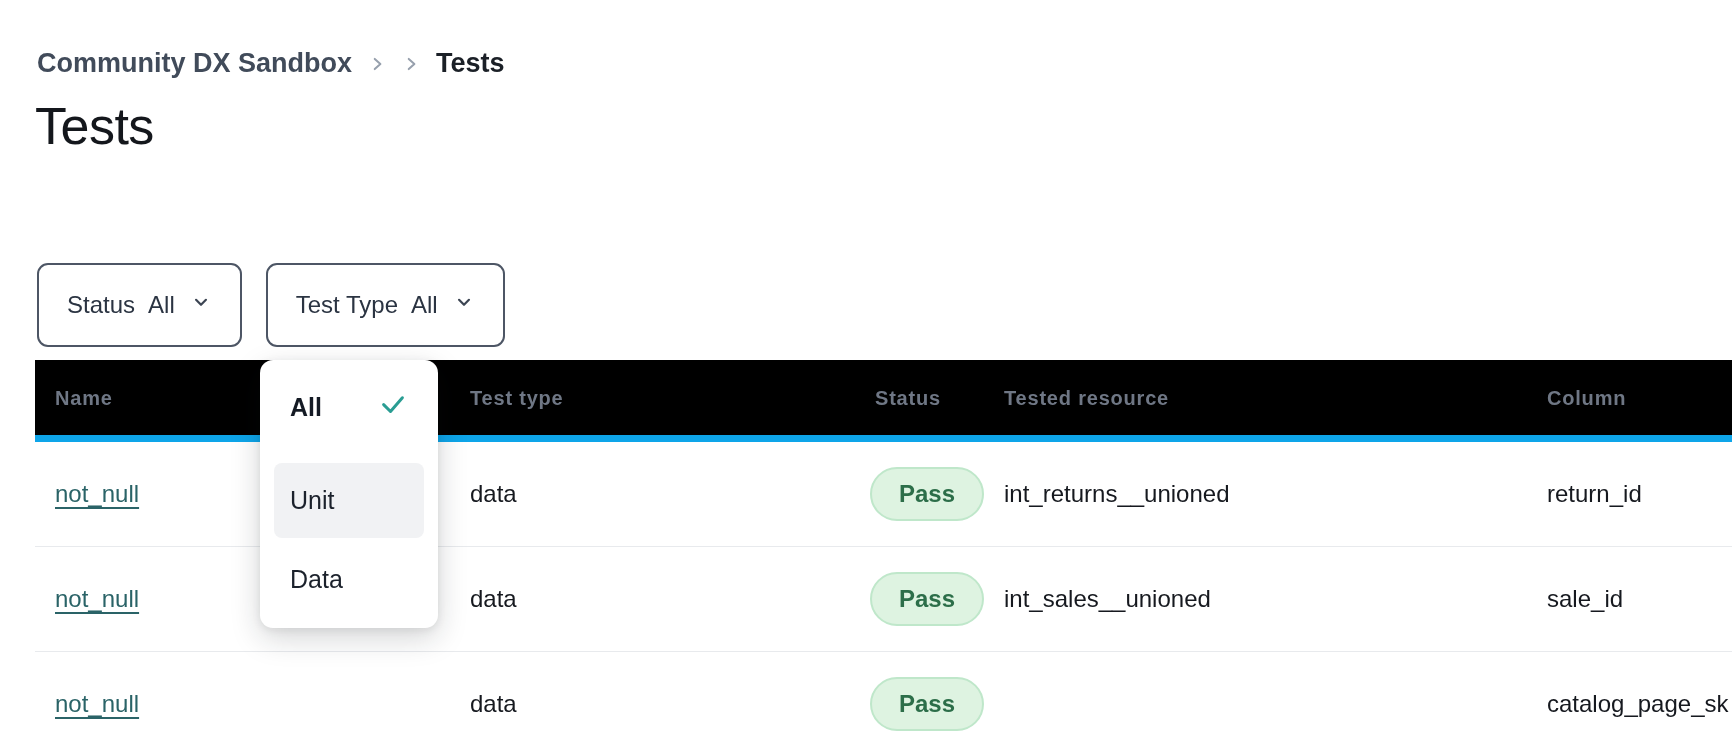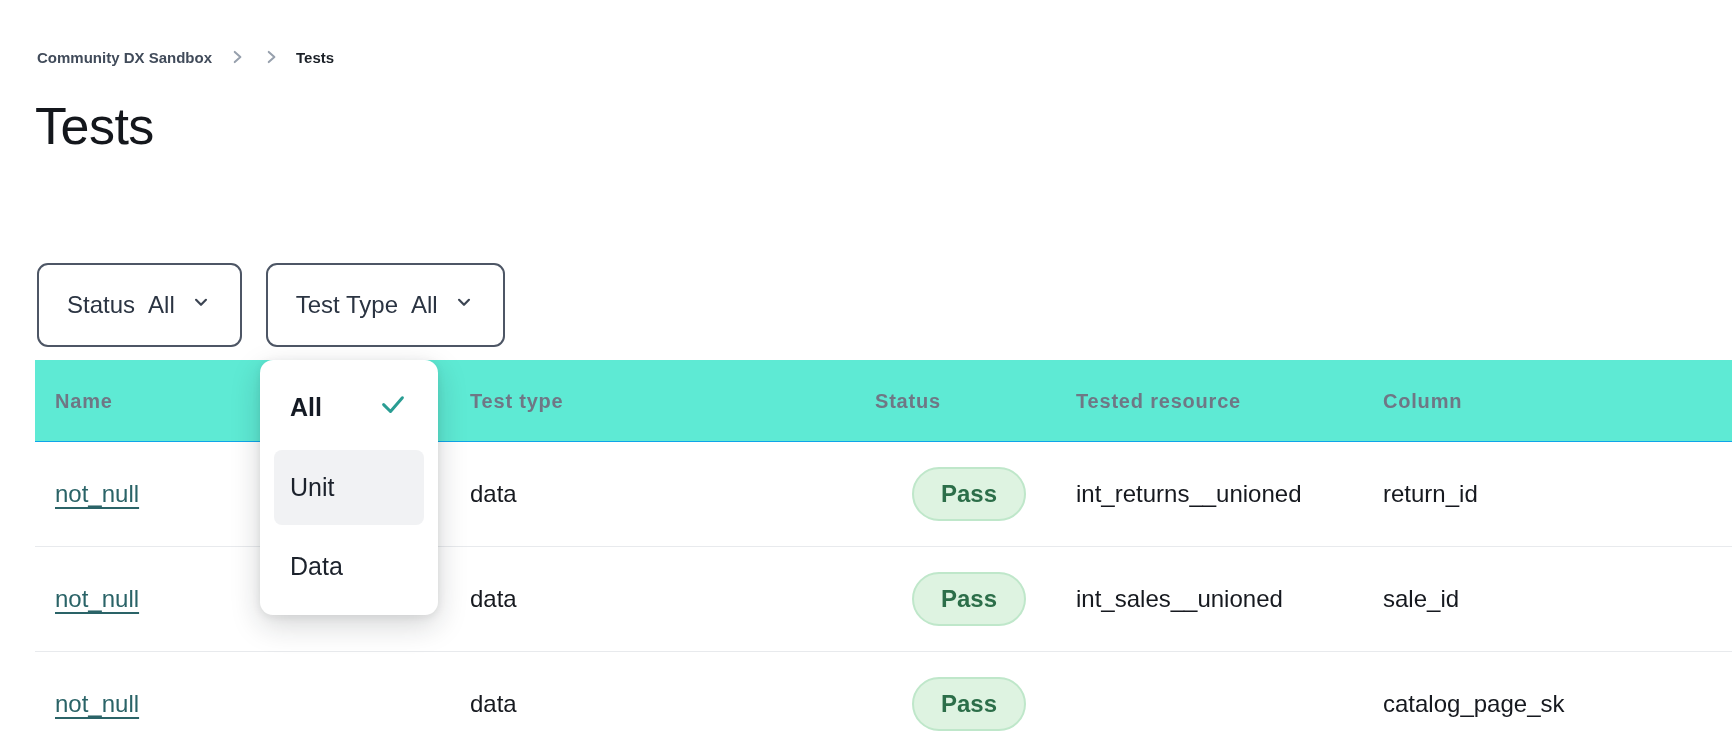--- a/index.html
+++ b/index.html
@@ -16,21 +16,21 @@
     overflow: hidden;
   }
 
   
   .breadcrumb {
     position: absolute;
     left: 37px; top: 48px;
     display: flex;
     align-items: center;
     gap: 16px;
-    font-size: 15px;
+    font-size: 27px;
     font-weight: 700;
   }
   .crumb-link { color: #414b5a; text-decoration: none; cursor: pointer; }
   .crumb-current { color: #1b2027; }
   .crumb-sep { display: flex; align-items: center; }
 
   
   .page-title {
     position: absolute;
     left: 35px; top: 96px;
@@ -67,22 +67,22 @@
 
   
   .table {
     position: absolute;
     left: 35px; top: 360px;
     width: 1697px;
   }
   .thead {
     position: relative;
     height: 82px;
-    background: #5eead4;
-    border-bottom: 1px solid #0ea5e9;
+    background: #000000;
+    border-bottom: 7px solid #0ea5e9;
   }
   .th {
     position: absolute;
     top: 50%;
     transform: translateY(-50%);
     font-size: 20px;
     font-weight: 700;
     letter-spacing: 0.8px;
     color: #6f7785;
     white-space: nowrap;
@@ -96,23 +96,23 @@
   .td {
     position: absolute;
     top: 50%;
     transform: translateY(-50%);
     font-size: 24px;
     color: #16191f;
     white-space: nowrap;
   }
   .col-name   { left: 20px; }
   .col-type   { left: 435px; }
-  .col-status { left: 877px; }
-  .col-res    { left: 1041px; }
-  .col-col    { left: 1348px; }
+  .col-status { left: 835px; }
+  .col-res    { left: 969px; }
+  .col-col    { left: 1512px; }
 
   .test-link {
     color: #2a6367;
     font-weight: 400;
     text-decoration: underline;
     text-decoration-thickness: 2px;
     text-underline-offset: 5px;
     cursor: pointer;
   }
   .badge-pass {
@@ -148,21 +148,21 @@
     padding: 0 16px;
   }
   .dd-item-all {
     height: 58px;
     justify-content: space-between;
     font-weight: 700;
     color: #141a24;
   }
   .dd-item-unit {
     height: 75px;
-    margin-top: 14px;
+    margin-top: 27px;
     background: #f1f2f4;
     border-radius: 8px;
   }
   .dd-item-data {
     height: 62px;
     margin-top: 10px;
   }
 </style>
 </head>
 <body>

